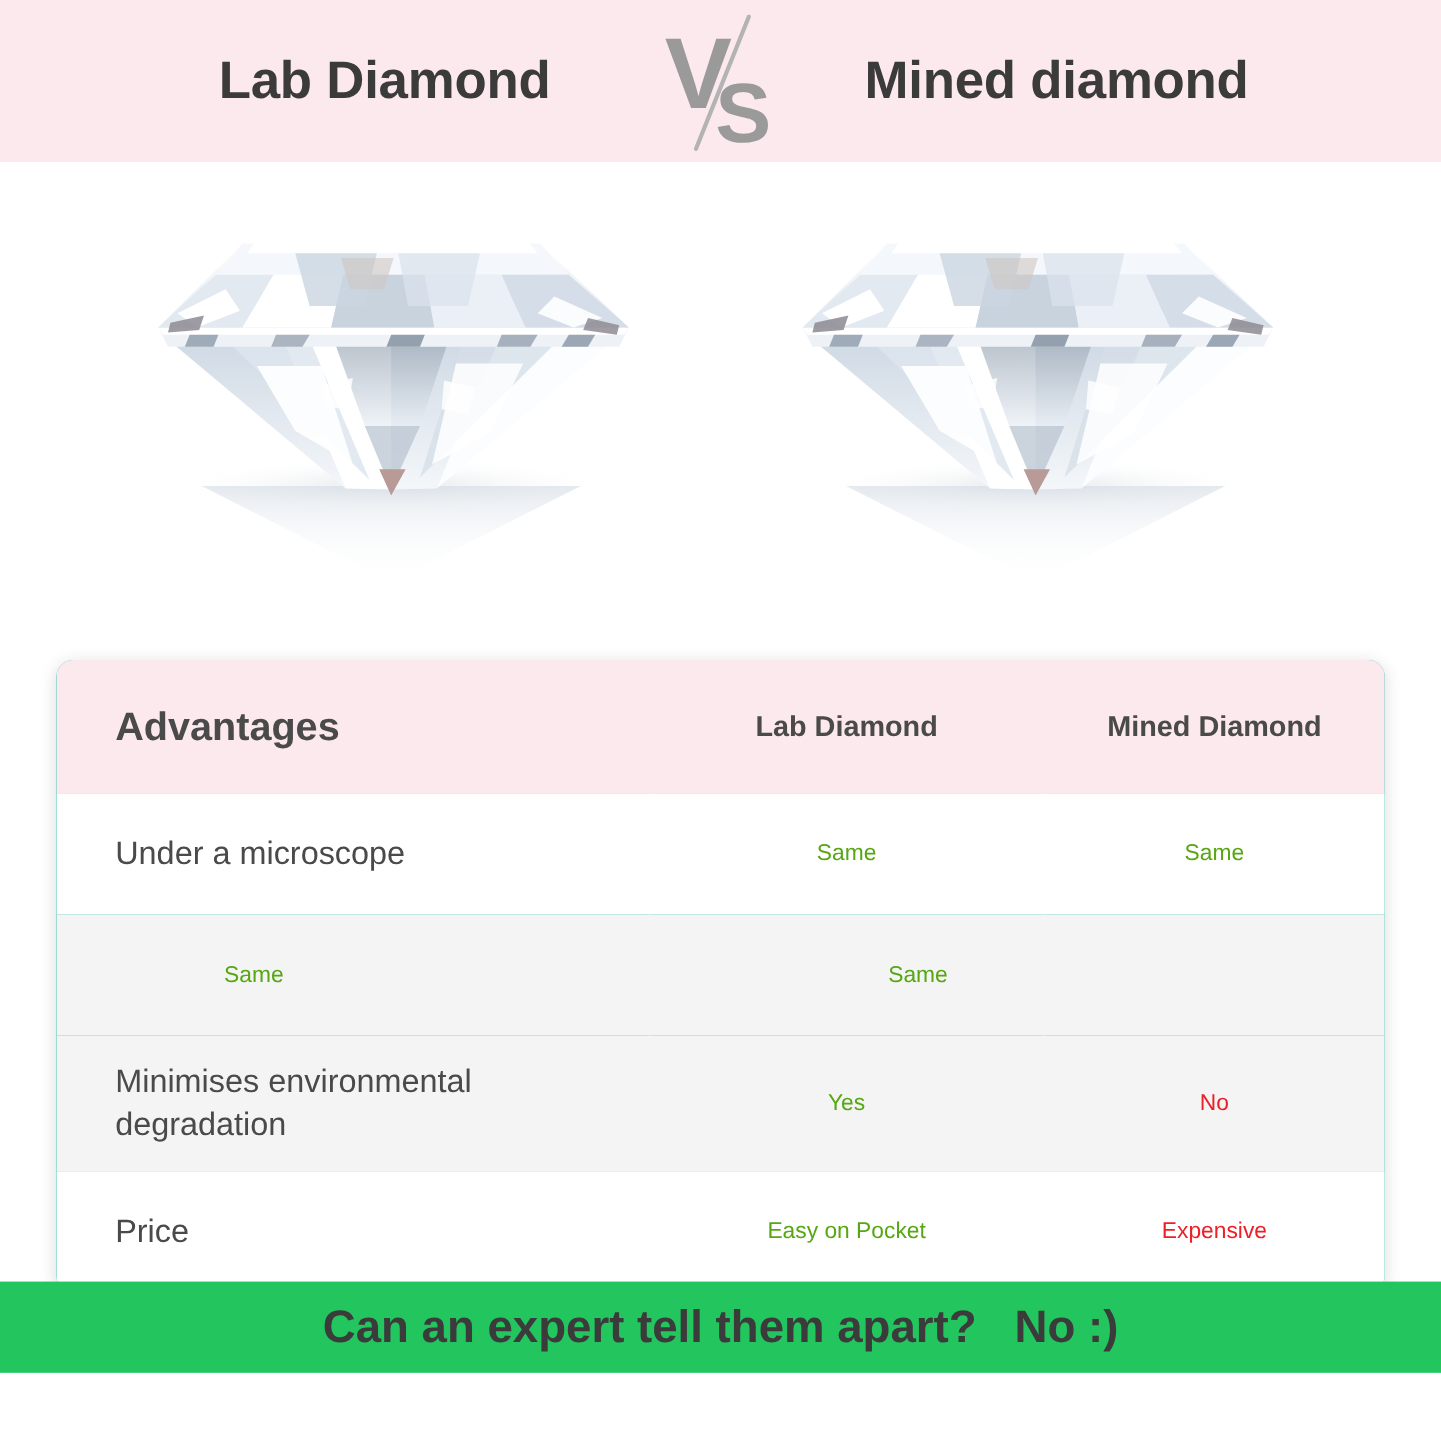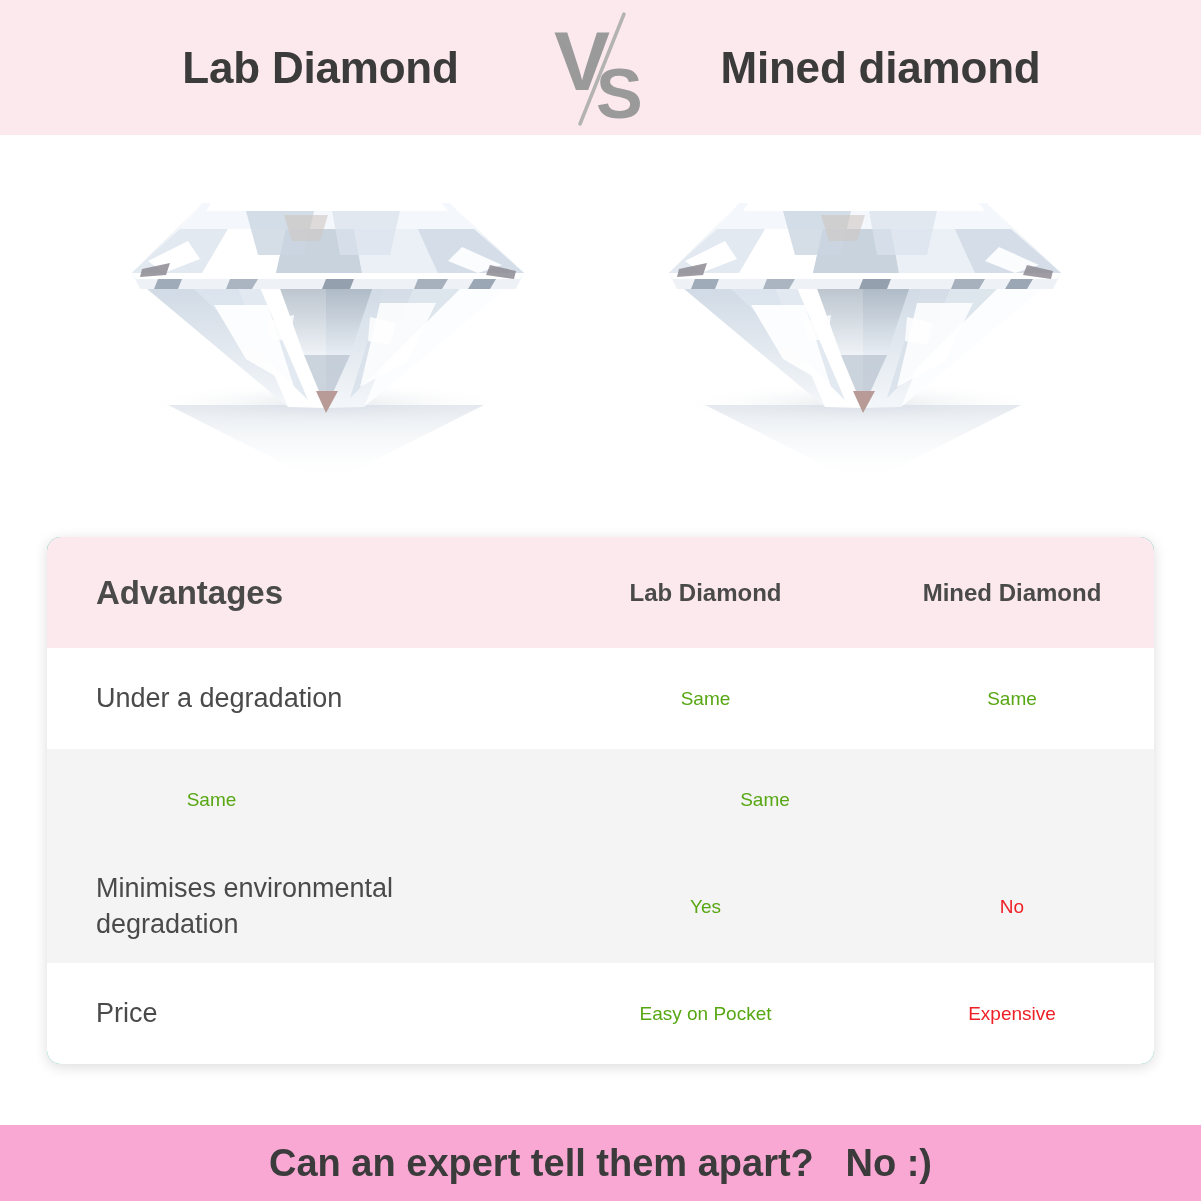--- a/index.html
+++ b/index.html
@@ -66,21 +66,21 @@
   }
   .diamond-slot.left  { left: 118px; }
   .diamond-slot.right { left: 655px; }
 
   .diamond-slot svg { display: block; width: 420px; height: 330px; }
 
   
   .compare-card {
     position: absolute;
     left: 47px;
-    top: 537px;
+    top: 550px;
     width: 1107px;
     height: 527px;
     background: #14b8a6;
     border-radius: 14px;
     box-shadow: 0 3px 14px rgba(0,0,0,0.14);
     overflow: hidden;
   }
 
   .ct-row {
     display: flex;
@@ -137,24 +137,24 @@
     background: #c9c9c9;
     pointer-events: none;
   }
   .col-divider.d1 { left: 494px; }
   .col-divider.d2 { left: 823px; }
 
   
   .footer-banner {
     position: absolute;
     left: 0;
-    top: 1125px;
+    top: 1068px;
     width: 1201px;
     height: 76px;
-    background: #f9a8d4;
+    background: #22c55e;
     display: flex;
     align-items: center;
     justify-content: center;
   }
   .footer-text {
     font-size: 38px;
     font-weight: bold;
     color: #3b3b3b;
     white-space: pre;
   }
@@ -334,21 +334,21 @@
       <div class="c-lab">
         <span class="head-col">Lab Diamond</span>
       </div>
       <div class="c-mined">
         <span class="head-col">Mined Diamond</span>
       </div>
     </div>
 
     <div class="ct-row body-row plain">
       <div class="c-feature">
-        <span class="feature-text">Under a degradation</span>
+        <span class="feature-text">Under a microscope</span>
       </div>
       <div class="c-lab">
         <span class="value-text value-good">Same</span>
       </div>
       <div class="c-mined">
         <span class="value-text value-good">Same</span>
       </div>
     </div>
 
     <div class="ct-row body-row shade">

